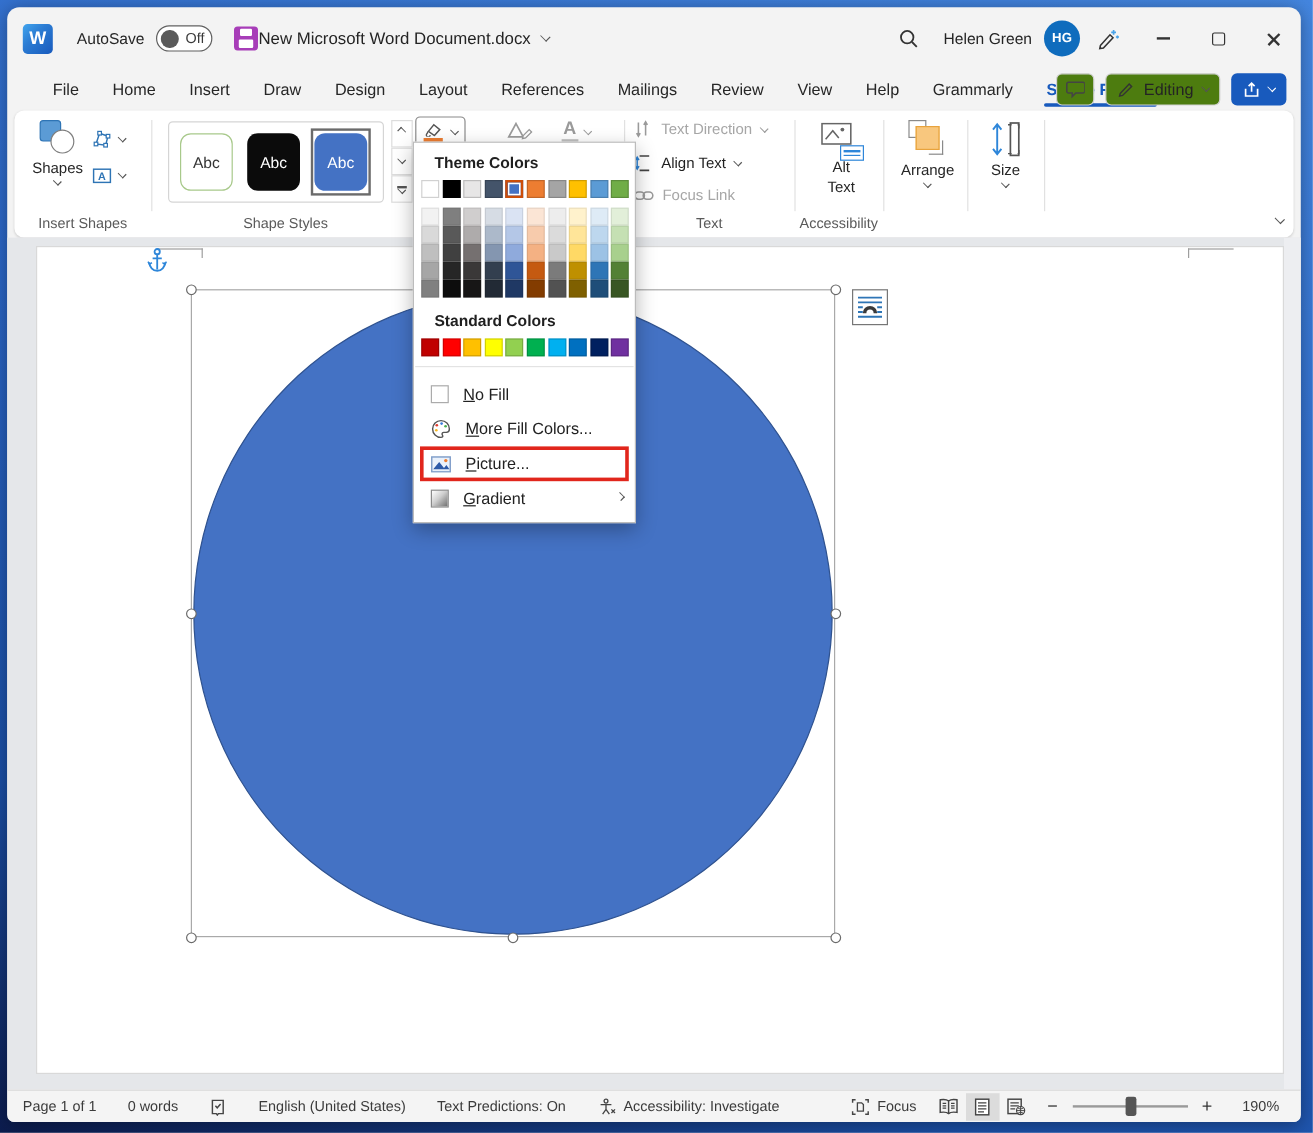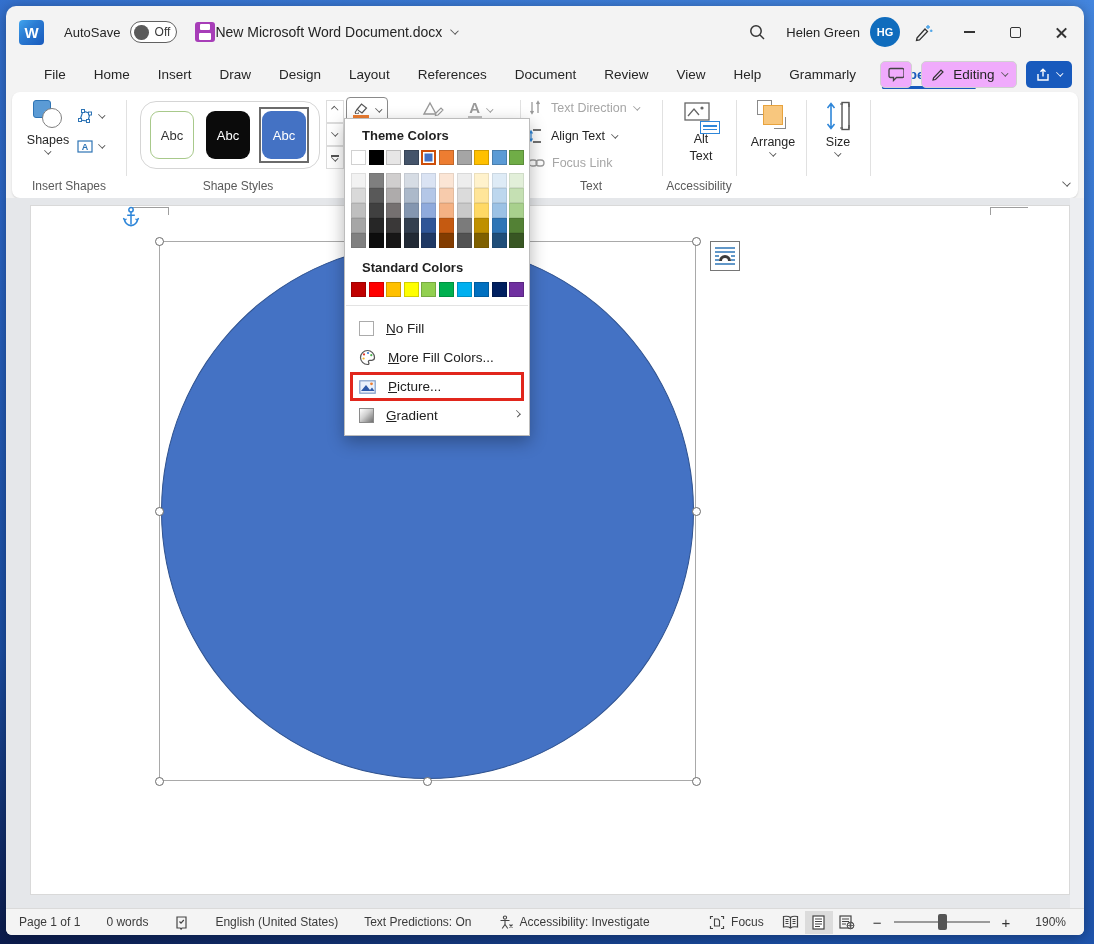--- a/index.html
+++ b/index.html
@@ -40,21 +40,21 @@
   .xwrap i { position:absolute; left:0; top:6px; width:13px; height:1.6px; background:#333; }
   .xwrap i:first-child { transform:rotate(45deg); } .xwrap i:last-child { transform:rotate(-45deg); }
 
   
   .tabrow { position:absolute; left:12px; top:52px; width:100%; height:34px; display:flex; align-items:center; }
   .tabs { display:flex; margin-left:12px; }
   .tab { padding:6px 14px 8px 14px; font-size:13.5px; color:#262626; position:relative; white-space:nowrap; }
   .tab.active { color:#185ABD; font-weight:600; }
   .tab.active:after { content:""; position:absolute; left:12px; right:12px; bottom:1px; height:3px; background:#185ABD; border-radius:2px; }
   .tr-right { position:absolute; right:12px; top:55px; display:flex; gap:9px; align-items:center; }
-  .pill-btn { height:27px; background:#f0abfc; border:1px solid #D1D1D1; border-radius:5px;
+  .pill-btn { height:27px; background:#4d7c0f; border:1px solid #D1D1D1; border-radius:5px;
     display:flex; align-items:center; justify-content:center; padding:0 9px; gap:7px; font-size:13.5px; color:#242424; }
   .share-btn { height:27px; width:46px; background:#185ABD; border-radius:5px; display:flex; align-items:center; justify-content:center; gap:6px; }
 
   
   .chev { display:inline-block; width:7px; height:7px; border-right:1.5px solid #555; border-bottom:1.5px solid #555;
     transform:rotate(45deg) scale(1,.75); margin-top:-3px; }
   .chev.small { width:5.5px; height:5.5px; }
   .chev.right { transform:rotate(-45deg) scale(.75,1); }
   .chev.up { transform:rotate(225deg) scale(1,.75); }
   .chev.white { border-color:#fff; }
@@ -68,21 +68,21 @@
   .bigbtn { position:absolute; display:flex; flex-direction:column; align-items:center; gap:3px; }
   .btn-label { font-size:12.5px; color:#262626; line-height:1.2; }
   .dis { color:#A6A6A6 !important; }
 
   .shapes-icon { position:relative; width:34px; height:30px; }
   .shapes-icon .sq { position:absolute; left:2px; top:0; width:18px; height:18px; background:#5B9BD5; border:1px solid #2E74B5; border-radius:3px; }
   .shapes-icon .ci { position:absolute; left:11px; top:8px; width:20px; height:20px; background:#fff; border:1px solid #7f7f7f; border-radius:50%; }
 
   .minirow { display:flex; align-items:center; gap:5px; height:24px; }
 
-  .gallery { position:absolute; left:128px; top:9px; width:180px; height:68px; border:1px solid #D5D5D5; border-radius:16px;
+  .gallery { position:absolute; left:128px; top:9px; width:180px; height:68px; border:1px solid #D5D5D5; border-radius:4px;
     display:flex; align-items:center; gap:6px; padding:0 6px; background:#fff; }
   .gcell { width:50px; height:56px; display:flex; align-items:center; justify-content:center; border:2px solid transparent; }
   .gcell.sel { border-color:#6b6b6b; }
   .abc { width:44px; height:48px; border-radius:9px; display:flex; align-items:center; justify-content:center; font-size:13px; }
   .abc.a1 { background:#fff; border:1.5px solid #A8C98B; color:#333; }
   .abc.a2 { background:#0b0b0b; color:#fff; }
   .abc.a3 { background:#4472C4; color:#fff; }
   .scrollcol { position:absolute; left:314px; top:8px; width:18px; }
   .scrollcol .sbtn { width:18px; height:23px; border:1px solid #DCDCDC; background:#fff; display:flex; align-items:center; justify-content:center; }
   .morebar { width:8px; height:2px; background:#555; margin-bottom:1px; }
@@ -201,21 +201,21 @@
 
   <div class="tabrow">
     <div class="tabs">
       <span class="tab">File</span>
       <span class="tab">Home</span>
       <span class="tab">Insert</span>
       <span class="tab">Draw</span>
       <span class="tab">Design</span>
       <span class="tab">Layout</span>
       <span class="tab">References</span>
-      <span class="tab">Document</span>
+      <span class="tab">Mailings</span>
       <span class="tab">Review</span>
       <span class="tab">View</span>
       <span class="tab">Help</span>
       <span class="tab">Grammarly</span>
       <span class="tab active">Shape Format</span>
     </div>
   </div>
   <div class="tr-right">
     <div class="pill-btn" style="width:32px;padding:0;">
       <svg width="16" height="15" viewBox="0 0 16 15">

